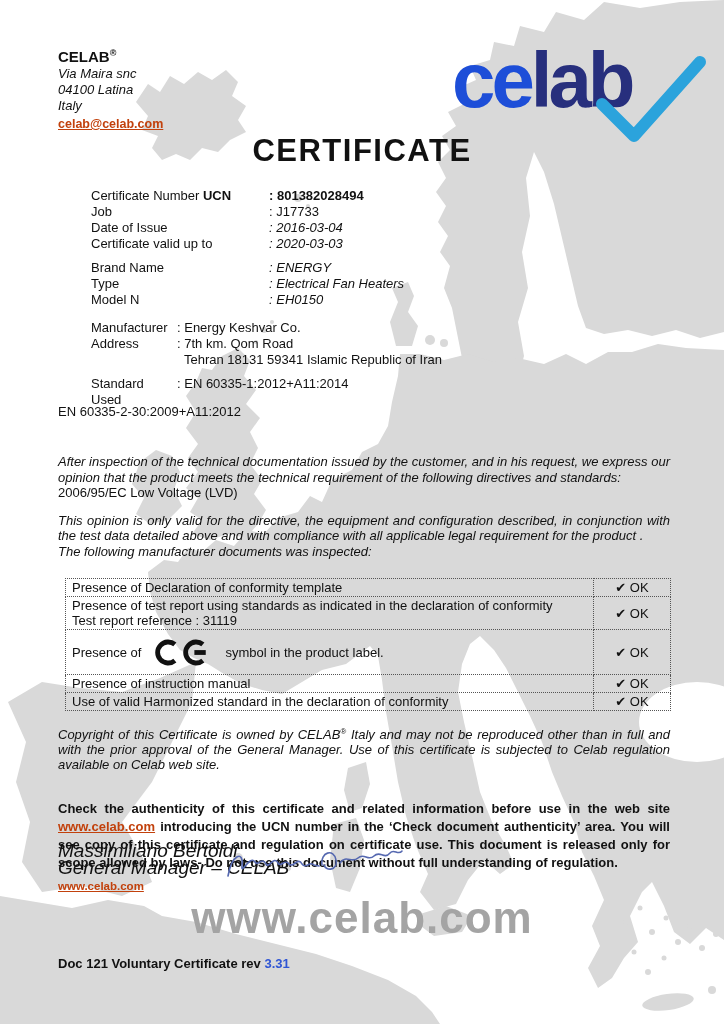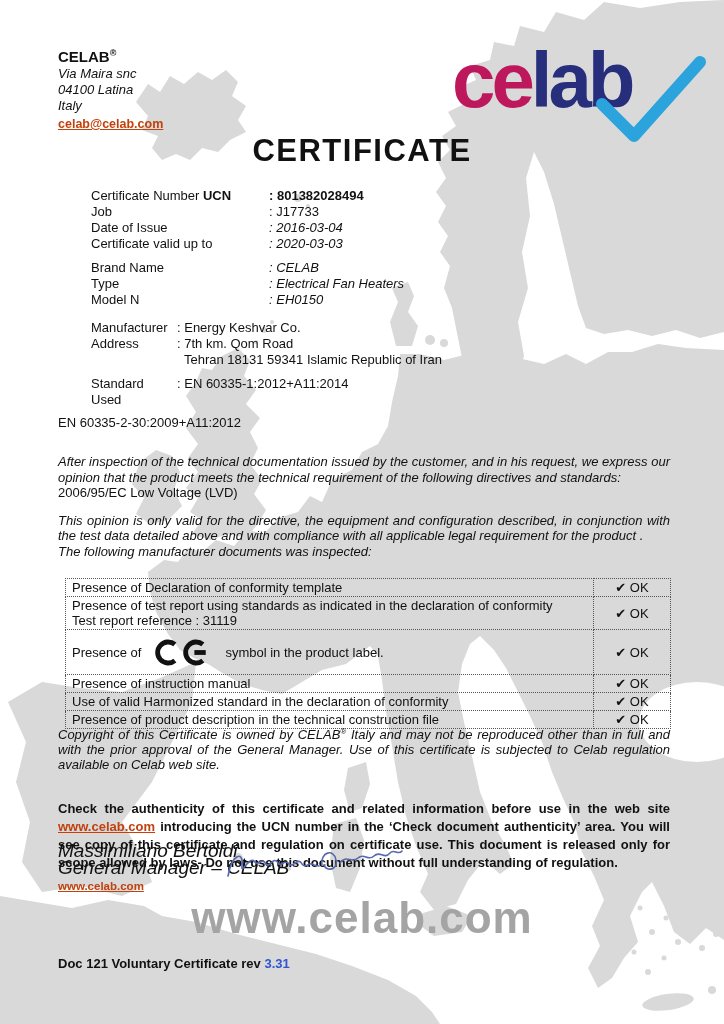--- a/index.html
+++ b/index.html
@@ -18,21 +18,21 @@
 
   
   .co-name { font-size:15px; font-weight:bold; line-height:18px; }
   .co-name sup { font-size:9px; }
   .addr { font-size:13px; font-style:italic; line-height:16px; }
   .link { color:#c2410c; font-weight:bold; text-decoration:underline; cursor:pointer; }
   .email { font-size:12.5px; margin-top:2px; display:inline-block; }
 
   
   .logo { left:452px; top:40px; font-size:78px; font-weight:bold; letter-spacing:-4px; line-height:80px; }
-  .logo .lt { color:#be185d; }
+  .logo .lt { color:#1d4ed8; }
   .logo .dk { color:#272f7d; }
   .logo-check { position:absolute; left:592px; top:50px; z-index:3; }
 
   .title { left:0; top:133px; width:724px; text-align:center;
     font-size:31px; font-weight:bold; letter-spacing:1.5px; }
 
   
   .rows { font-size:13px; line-height:16px; }
   .frow { display:flex;margin-left:33px; }
   .frow .lbl { width:178px; flex:none; }
@@ -154,21 +154,21 @@
     </div>
     <div class="frow">
       <span class="lbl">Certificate valid up to</span>
       <span class="val-ital">: 2020-03-03</span>
     </div>
   </div>
 
   <div class="layer rows" style="left:58px; top:260px;">
     <div class="frow">
       <span class="lbl">Brand Name</span>
-      <span class="val-ital">: CELAB</span>
+      <span class="val-ital">: ENERGY</span>
     </div>
     <div class="frow">
       <span class="lbl">Type</span>
       <span class="val-ital">: Electrical Fan Heaters</span>
     </div>
     <div class="frow">
       <span class="lbl">Model N</span>
       <span class="val-ital">: EH0150</span>
     </div>
   </div>
@@ -188,21 +188,21 @@
     </div>
   </div>
 
   <div class="layer rows" style="left:58px; top:376px;">
     <div class="frow mrow">
       <span class="lbl">Standard Used</span>
       <span>: EN 60335-1:2012+A11:2014</span>
     </div>
   </div>
 
-  <div class="layer rows" style="left:58px; top:404px;margin-top:11px;">EN 60335-2-30:2009+A11:2012</div>
+  <div class="layer rows" style="left:58px; top:404px;">EN 60335-2-30:2009+A11:2012</div>
 
   <div class="layer" style="left:58px; top:454px;">
     <div class="para just ital">After inspection of the technical documentation issued by the customer, and in his request, we express our opinion that the product meets the technical requirement of the following directives and standards:</div>
     <div class="para">2006/95/EC Low Voltage (LVD)</div>
     <div class="gap12"></div>
     <div class="para just ital">This opinion is only valid for the directive, the equipment and configuration described, in conjunction with the test data detailed above and with compliance with all applicable legal requirement for the product .</div>
     <div class="para ital">The following manufacturer documents was inspected:</div>
   </div>
 
   <div class="layer" style="left:65px; top:578px;">
@@ -234,24 +234,20 @@
         <td class="status">✔ OK</td>
       </tr>
       <tr>
         <td>Presence of instruction manual</td>
         <td class="status">✔ OK</td>
       </tr>
       <tr>
         <td>Use of valid Harmonized standard in the declaration of conformity</td>
         <td class="status">✔ OK</td>
       </tr>
-      <tr>
-        <td>Presence of product description in the technical construction file</td>
-        <td class="status">✔ OK</td>
-      </tr>
     </tbody>
       </table>
   </div>
 
   <div class="layer" style="left:58px; top:724px;">
     <div class="para just ital" style="line-height:15px;">
       <span>Copyright of this Certificate is owned by CELAB</span><sup style="font-size:8px;">®</sup><span>  Italy and may not be reproduced other than in full and with the prior approval of the General Manager. Use of this certificate is subjected to Celab regulation available on Celab web site.</span>
     </div>
     <div class="para just bold" style="line-height:18px;margin-top:28px;">
       <span>Check the authenticity of this certificate and related information before use in the web site </span><span class="link">www.celab.com</span><span> introducing the UCN number in the ‘Check document authenticity’ area. You will see copy of this certificate and regulation on certificate use. This document is released only for scope allowed by laws- Do not use this document without full understanding of regulation.</span>

